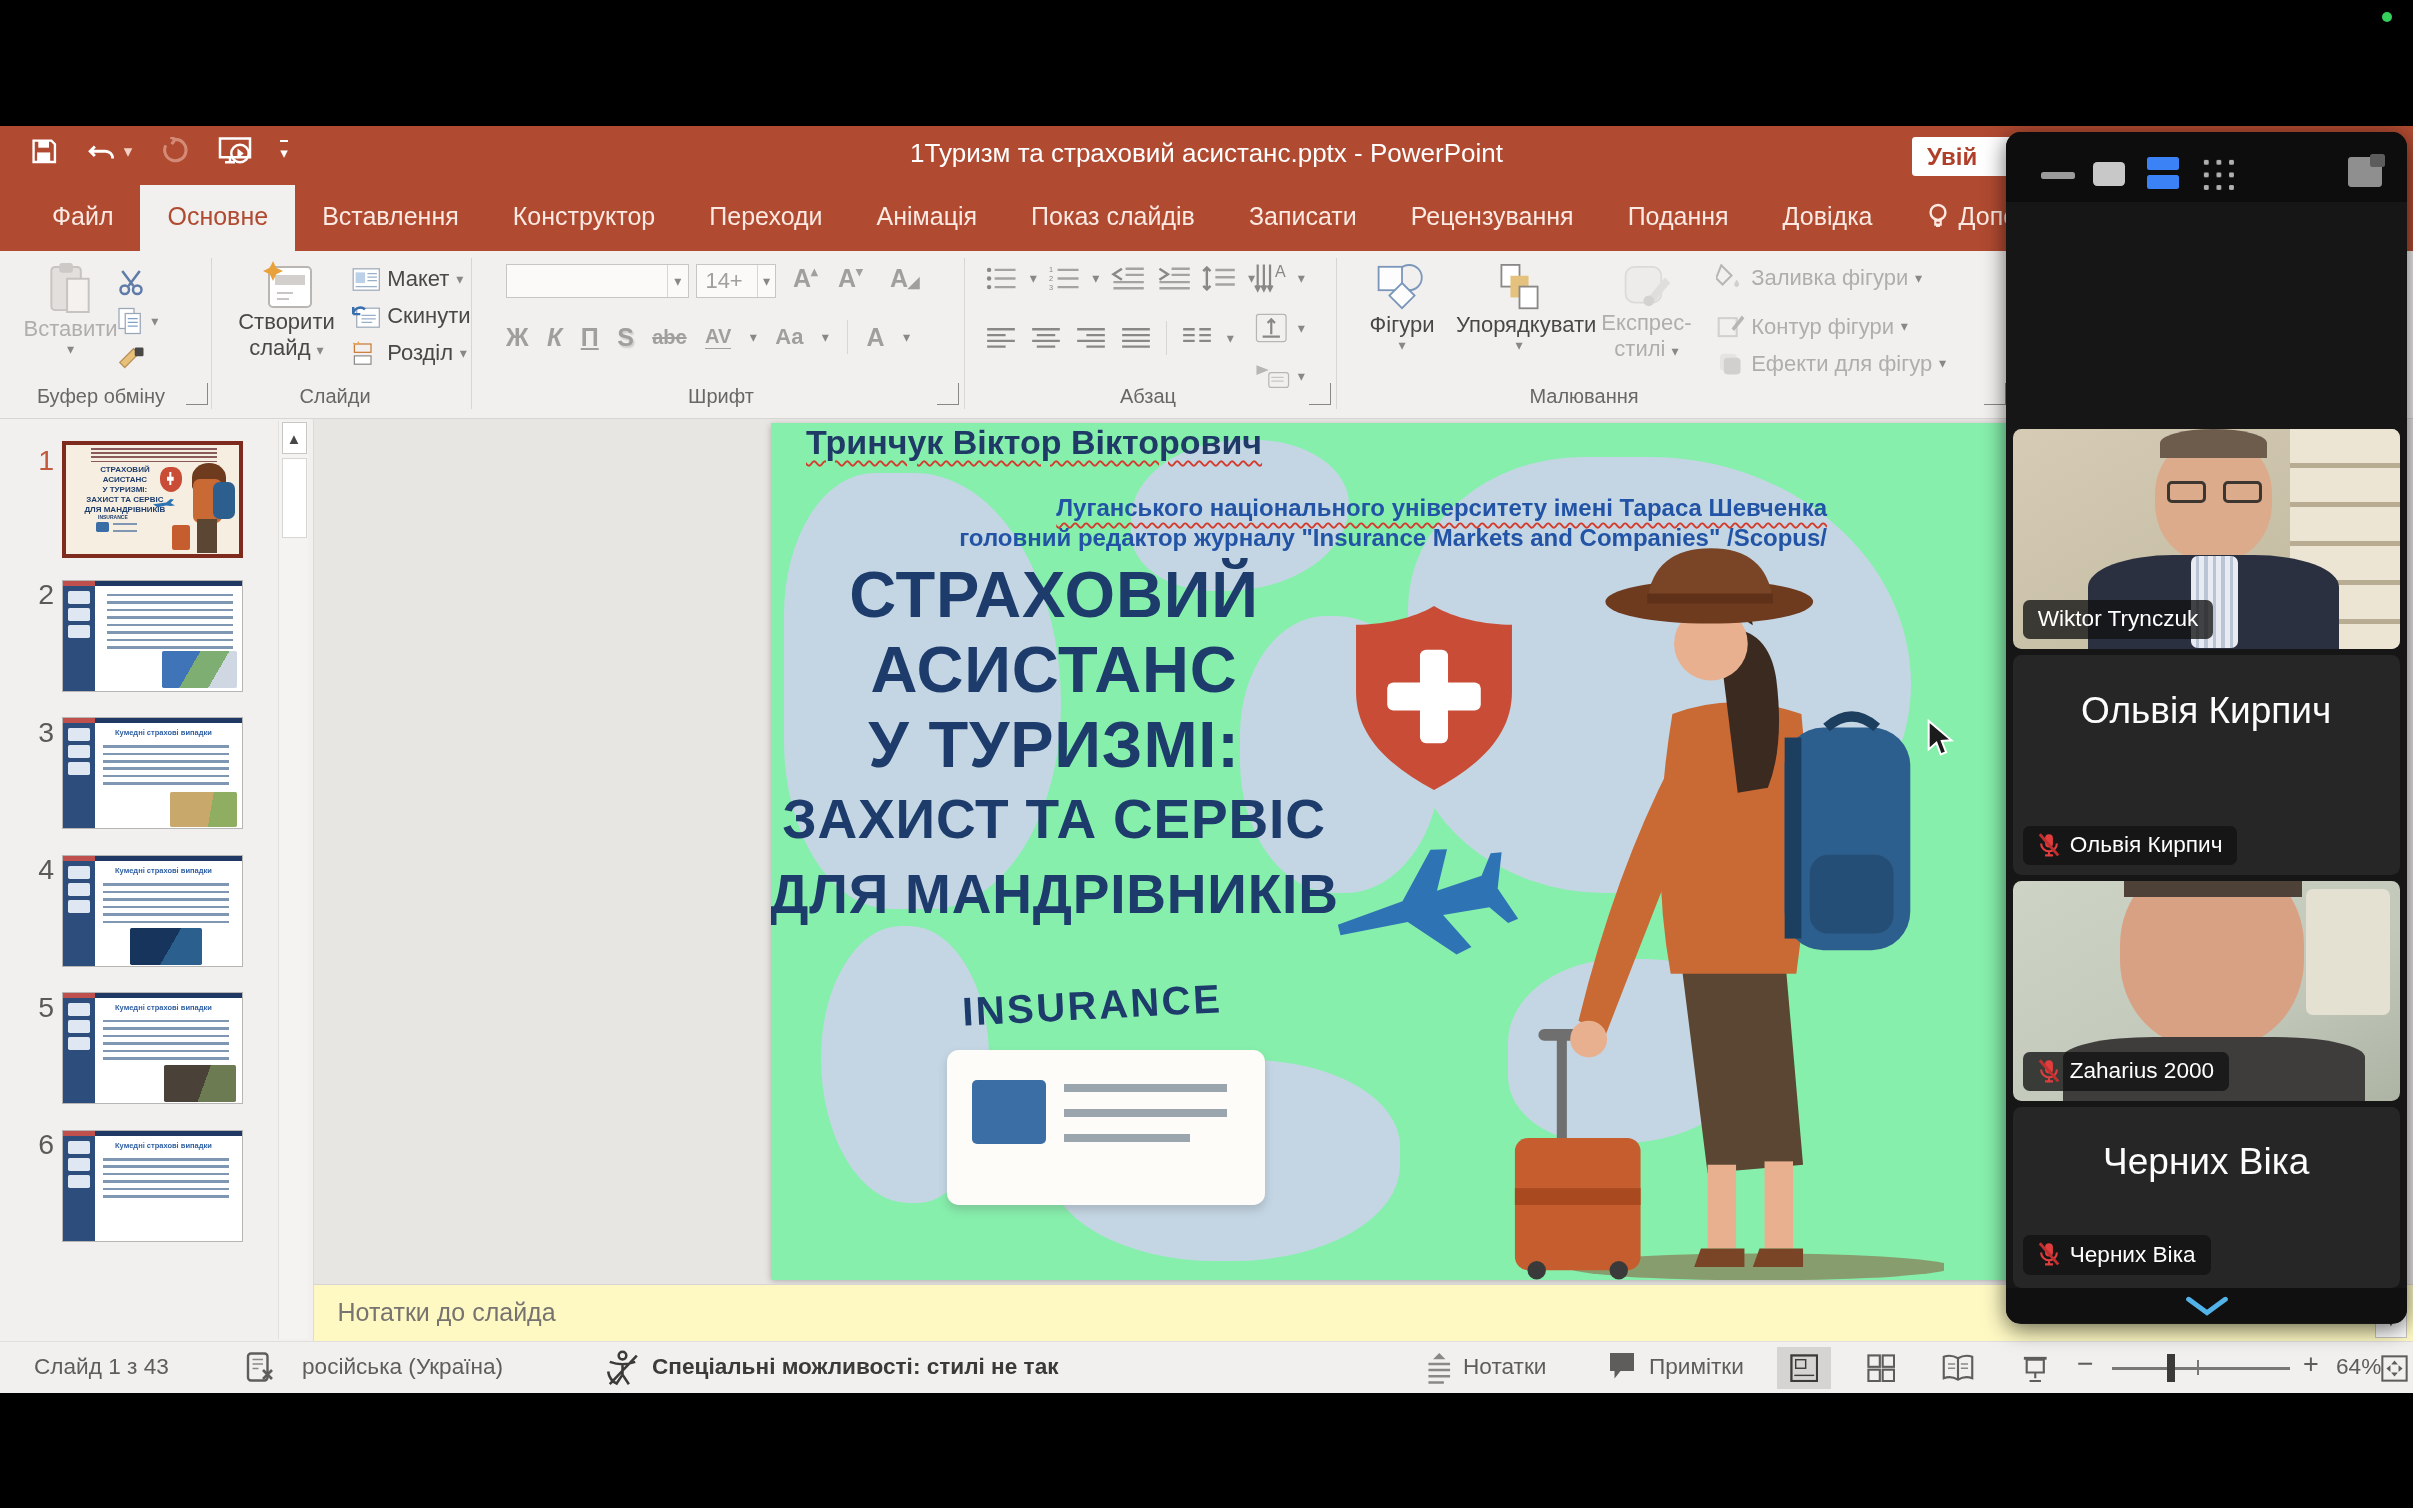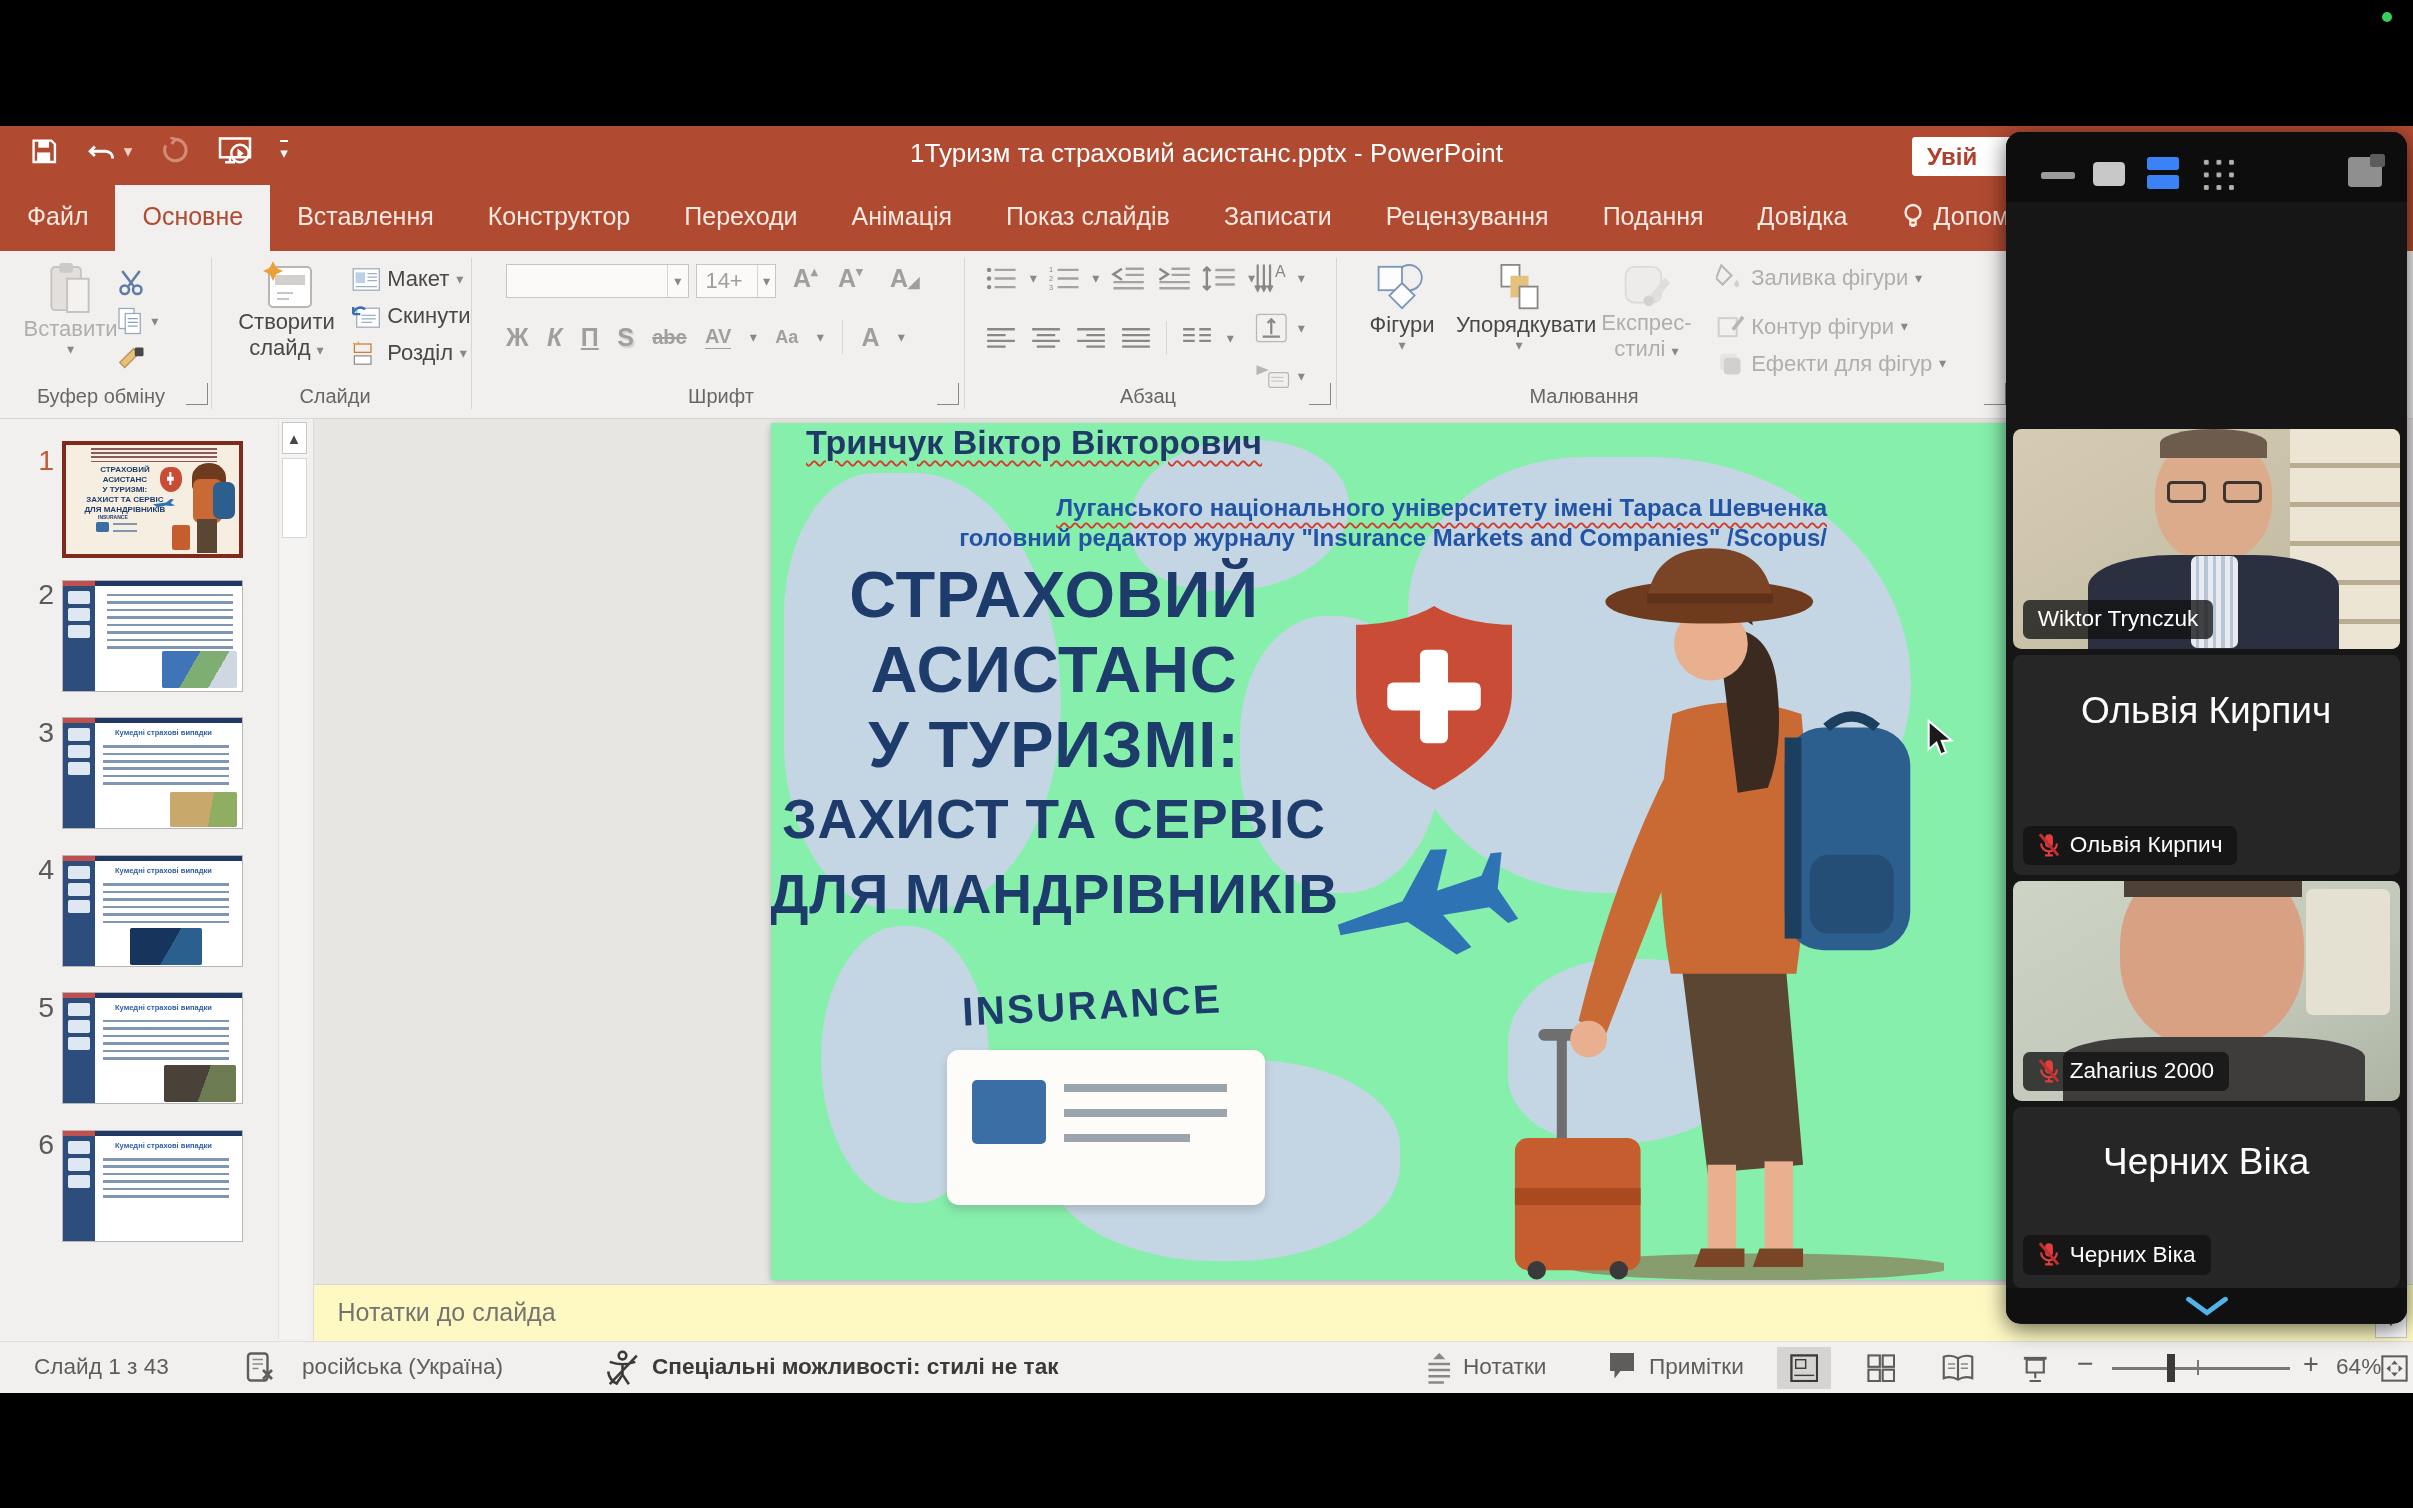--- a/index.html
+++ b/index.html
@@ -6,21 +6,21 @@
   html,body { width:2413px; height:1508px; background:#000; font-family:"Liberation Sans",sans-serif; position:relative; overflow:hidden; }
   .abs { position:absolute; }
   .crt { font-size:14.2px; color:#8a8886; line-height:1; }
   .dis { color:#b0aeac; }
   svg { display:block; }
 
   
   #titlebar { left:0; top:126px; width:2413px; height:55px; background:#b04a31; }
   #title-text { width:100%; text-align:center; top:11.7px; color:#fff; font-size:26px; }
   .qat { display:flex; align-items:center; gap:28.5px; left:30px; top:10px; }
-  #menubar { left:0; top:181px; width:2413px; height:70px; background:#b04a31; display:flex; align-items:flex-end; }
+  #menubar { left:0; top:181px; width:2413px; height:70px; background:#b04a31; display:flex; align-items:flex-end; padding-left:25px; }
   .mtab { color:#fbe9e2; font-size:25px; padding:17px 27px 20px; cursor:default; }
   .mtab.active { background:#f1f0ee; color:#b04a31; }
   #signin { left:1912px; top:137px; width:117px; height:39px; background:#fff; border-radius:3.4px; color:#b0402a; font-size:24px; font-weight:bold; line-height:39px; padding-left:15px; overflow:hidden; }
 
   
   #ribbon { left:0; top:251px; width:2413px; height:168px; background:#f1f0ee; border-bottom:1.7px solid #d8d6d4; }
   .gsep { position:absolute; top:6.7px; width:0.8px; height:151px; background:#d8d6d4; }
   .glabel { position:absolute; top:134px; font-size:20px; color:#696764; text-align:center; }
   .launch { position:absolute; top:132px; width:22px; height:22px; border:1.7px solid #8a8886; border-top:none; border-left:none; }
   .rbtxt { font-size:22px; color:#4a4846; }
@@ -211,21 +211,21 @@
   <div class="abs fglyph" style="left:838px;top:13.4px">A<span style="font-size:13.4px;vertical-align:top">▾</span></div>
   <div class="abs fglyph" style="left:890px;top:13.4px">A<span style="font-size:15px">◢</span></div>
   <div class="abs row" style="left:506px;top:69px;gap:18.4px">
     <span class="fglyph">Ж</span>
     <span class="fglyph" style="font-style:italic">К</span>
     <span class="fglyph" style="text-decoration:underline">П</span>
     <span class="fglyph" style="text-shadow:1.7px 1.7px 1.7px #cfcdcb">S</span>
     <span class="fglyph" style="font-size:20px;text-decoration:line-through">abc</span>
     <span class="fglyph" style="font-size:20px;border-bottom:1.7px solid #a19f9d">AV</span>
       <span class="crt">▾</span>
-    <span class="fglyph" style="font-size:18px">Aa</span>
+    <span class="fglyph" style="font-size:22px">Aa</span>
       <span class="crt">▾</span>
     <span style="width:0.8px;height:34px;background:#d8d6d4"></span>
     <span class="fglyph">А</span>
       <span class="crt">▾</span>
   </div>
   <div class="glabel" style="left:637px;width:168px">Шрифт</div>
   <div class="launch" style="left:937px"></div>
   <div class="gsep" style="left:964px"></div>
 
   <div class="abs row" style="left:986px;top:15px;gap:11.7px">

